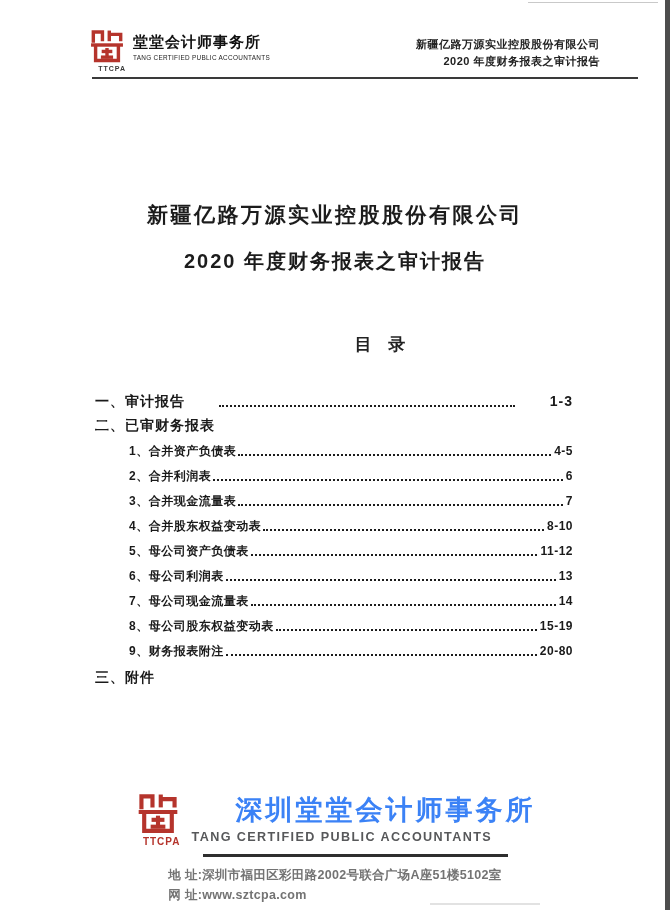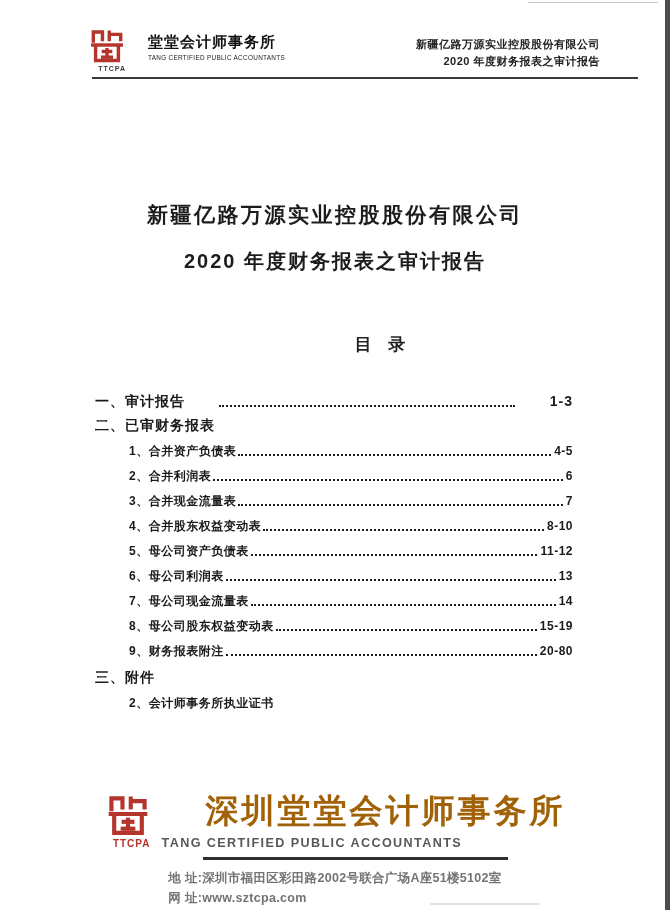--- a/index.html
+++ b/index.html
@@ -10,21 +10,21 @@
     color:#1a1a1a;
     position:relative;
     overflow:hidden;
   }
   
   .scan-edge-right { position:absolute; top:0; right:0; width:5px; height:910px; background:#4d4d4d; }
   .scan-top-line { position:absolute; top:2px; right:12px; width:130px; height:1px; background:#c9c9c9; }
   .scan-bottom-mark { position:absolute; bottom:5px; left:430px; width:110px; height:2px; background:#e2e2e2; }
 
   
-  .header-logo { position:absolute; left:88px; top:26px; display:flex; gap:22px; }
+  .header-logo { position:absolute; left:88px; top:26px; display:flex; gap:7px; }
   .seal { display:flex; flex-direction:column; align-items:flex-end; }
   .seal svg { display:block; }
   .seal-acronym { font-size:7px; letter-spacing:1px; color:#3a3a3a; margin-top:1px; font-weight:bold; }
   .logo-text { padding-top:7px; }
   .firm-cn { font-size:15px; font-weight:bold; color:#111; letter-spacing:1px; white-space:nowrap; }
   .firm-en { font-size:6.4px; color:#222; margin-top:2px; letter-spacing:0.3px; white-space:nowrap; }
   .header-right { position:absolute; right:70px; top:36px; text-align:right; font-size:11px; font-weight:bold; color:#222; line-height:17px; letter-spacing:0.5px; }
   .header-rule { position:absolute; left:92px; top:77px; width:546px; height:2px; background:#3a3a3a; }
 
   
@@ -40,21 +40,21 @@
   .toc-row.l2 { font-size:12px; line-height:16px; margin:9px 0; padding-left:34px; letter-spacing:0.5px; }
   .toc-label { white-space:nowrap; }
   .leader { flex:1; border-bottom:2.4px dotted #1c1c1c; margin:0 3px 3px 2px; min-width:20px; }
   .pages { white-space:nowrap; font-weight:bold; }
 
   
   .footer { position:absolute; top:789px; left:0; width:100%; display:flex; flex-direction:column; align-items:center; }
   .footer-brand { display:flex; align-items:center; gap:11px; }
   .footer-seal-acronym { font-size:10px; font-weight:bold; color:#b5342c; letter-spacing:1px; margin-top:1px; }
   .footer-names { display:flex; flex-direction:column; }
-  .footer-name-cn { font-size:33px; font-weight:bold; color:#a16207; letter-spacing:3px; white-space:nowrap;margin-left:44px; }
+  .footer-name-cn { font-size:27px; font-weight:bold; color:#3b82f6; letter-spacing:3px; white-space:nowrap;margin-left:44px; }
   .footer-name-en { font-size:12.6px; font-weight:bold; color:#57585a; letter-spacing:1.4px; margin-top:2px; white-space:nowrap; }
   .footer-rule { width:305px; height:3px; background:#2e2e2e; margin-top:7px; margin-left:40px; }
   .footer-address { margin-top:8px; font-size:12.5px; font-weight:bold; color:#737373; line-height:20px; letter-spacing:0.3px; }
   .footer-address .row2 { display:flex; gap:42px; }
 </style>
 </head>
 <body>
 
 <div class="scan-edge-right"></div>
 <div class="scan-top-line"></div>
@@ -145,23 +145,20 @@
       <span class="pages">15-19</span>
     </div>
     <div class="toc-row l2">
       <span class="toc-label">9、财务报表附注</span>
       <span class="leader"></span>
       <span class="pages">20-80</span>
     </div>
     <div class="toc-row l1">
       <span class="toc-label">三、附件</span>
     </div>
-    <div class="toc-row l2">
-      <span class="toc-label">2、会计师事务所执业证书</span>
-    </div>
   </div>
 
 <div class="footer">
   <div class="footer-brand">
     <div class="seal">
       <svg width="46" height="46" viewBox="0 0 100 100">
         <g stroke="#b5342c" stroke-width="9" fill="none">
           <path d="M14 44 V16 H38 V40"></path>
           <path d="M56 12 V40"></path>
           <path d="M56 22 H86 V40"></path>

